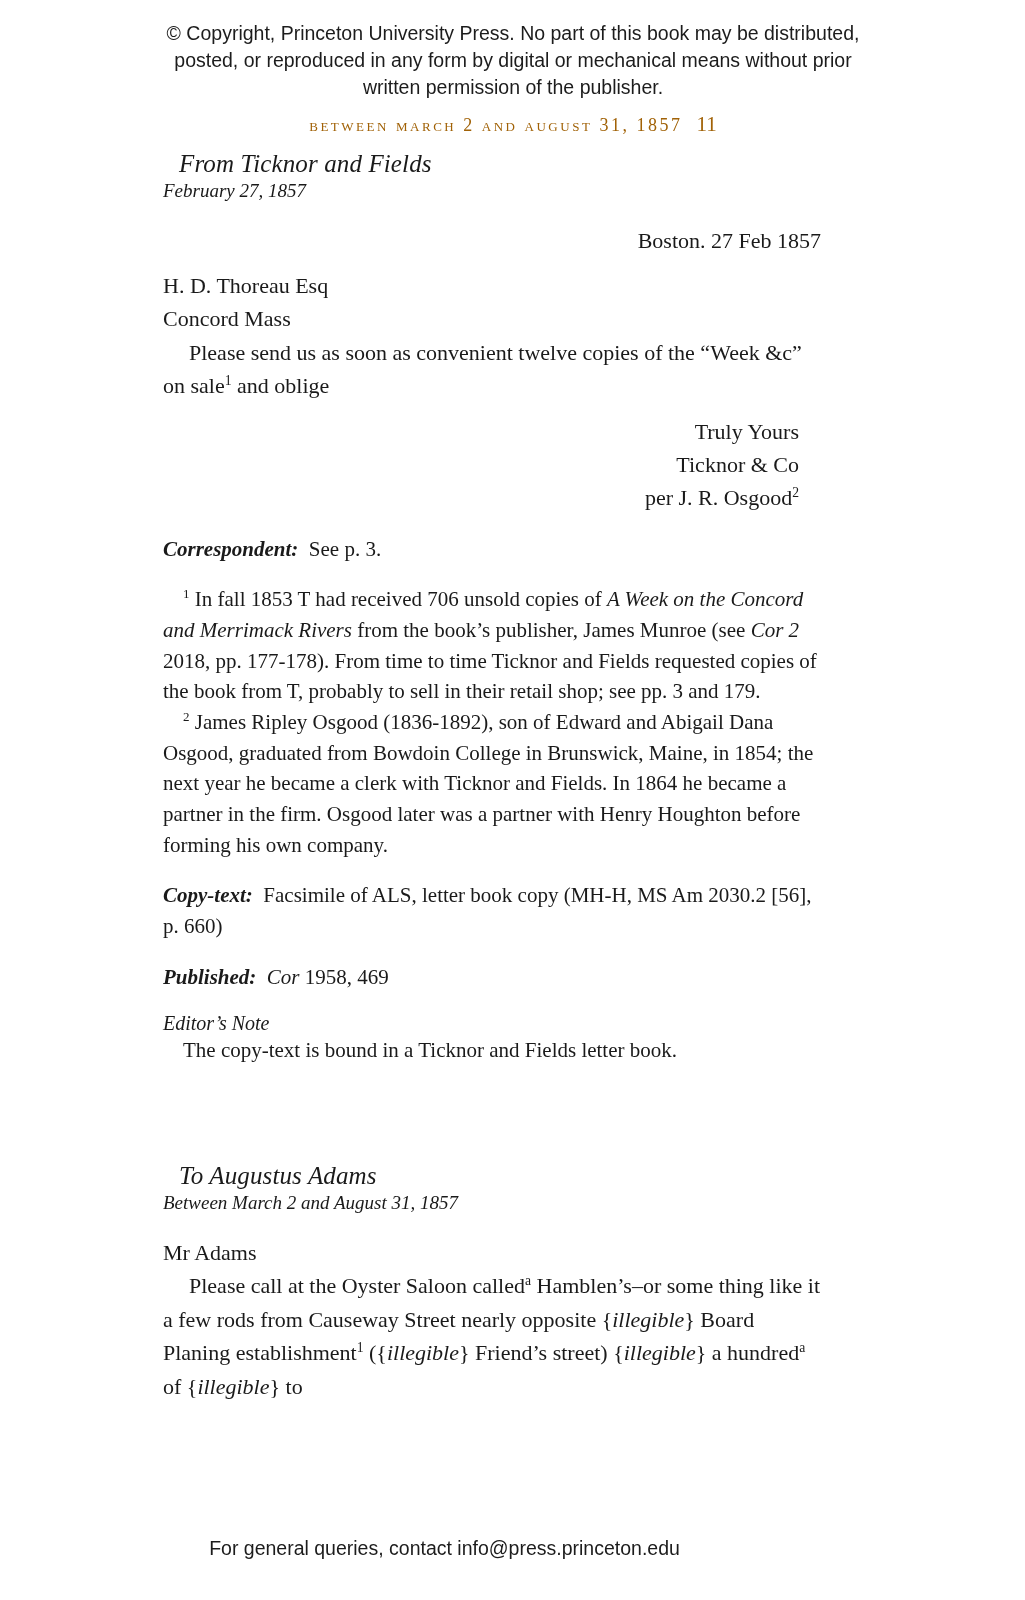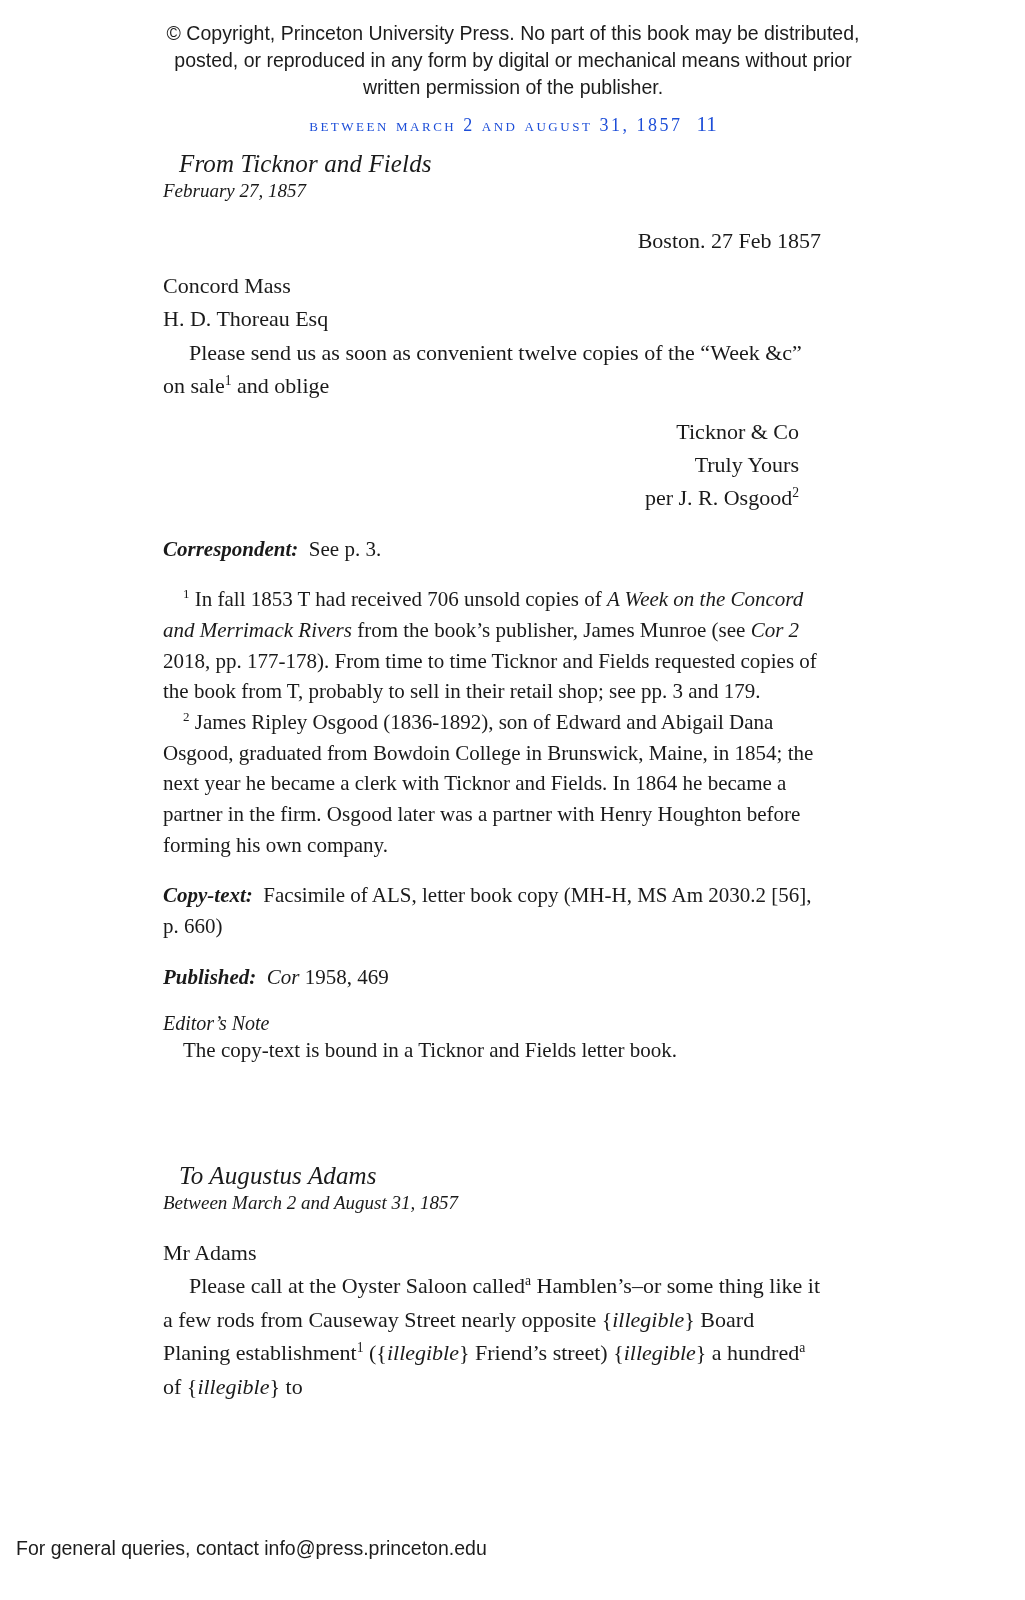--- a/index.html
+++ b/index.html
@@ -34,21 +34,21 @@
   }
   
   .runhead {
     position: absolute;
     top: 112px;
     left: 163px;
     width: 700px;
     font-size: 18px;
     letter-spacing: 0.14em;
     text-align: center;
-    color: #1d4ed8;
+    color: #a16207;
     font-variant: small-caps;
   }
   .runhead .rh-text {
     font-variant: small-caps;
     text-transform: lowercase;
   }
   .runhead .folio {
     letter-spacing: 0;
     font-size: 21px;
     margin-left: 14px;
@@ -123,22 +123,23 @@
   .editors-note-text {
     font-size: 21px;
     line-height: 1.46;
     margin: 0;
     text-indent: 20px;
   }
   
   .footer {
     position: absolute;
     bottom: 40px;
-    left: 16px;
+    left: 4px;
     width: 881px;
+    text-align: center;
     font-family: "Liberation Sans", sans-serif;
     font-size: 19.5px;
     color: #1c1c1c;
   }
   .sc {
     font-variant: small-caps;
   }
 </style>
 </head>
 <body>
@@ -153,28 +154,28 @@
 
   <div class="col">
 
     <div>
       <p class="letter-title">From Ticknor and Fields</p>
       <p class="letter-date">February 27, 1857</p>
 
       <p class="right-line">Boston. 27 Feb 1857</p>
       <div class="blockgap-s"></div>
 
+      <p class="plain">H. D. Thoreau Esq</p>
       <p class="plain">Concord Mass</p>
-      <p class="plain">H. D. Thoreau Esq</p>
 
       <p class="plain indent"><span>Please send us as soon as convenient twelve copies of the “Week &amp;c” on sale</span><sup>1</sup><span> and oblige</span></p>
 
       <div class="blockgap-s"></div>
+      <p class="sig">Truly Yours</p>
       <p class="sig">Ticknor &amp; Co</p>
-      <p class="sig">Truly Yours</p>
       <p class="sig"><span>per J. R. Osgood</span><sup>2</sup></p>
 
       <div class="blockgap-m"></div>
       <p class="apparatus"><span class="lbl">Correspondent:</span>&nbsp; <span>See p. 3.</span></p>
 
       <div class="blockgap-m"></div>
       <p class="note"><sup>1</sup><span> In fall 1853 T had received 706 unsold copies of <i>A Week on the Concord and Merrimack Rivers</i> from the book’s publisher, James Munroe (see <i>Cor 2</i> 2018, pp. 177-178). From time to time Ticknor and Fields requested copies of the book from T, probably to sell in their retail shop; see pp. 3 and 179.</span></p>
       <p class="note"><sup>2</sup><span> James Ripley Osgood (1836-1892), son of Edward and Abigail Dana Osgood, graduated from Bowdoin College in Brunswick, Maine, in 1854; the next year he became a clerk with Ticknor and Fields. In 1864 he became a partner in the firm. Osgood later was a partner with Henry Houghton before forming his own company.</span></p>
 
       <div class="blockgap-m"></div>

